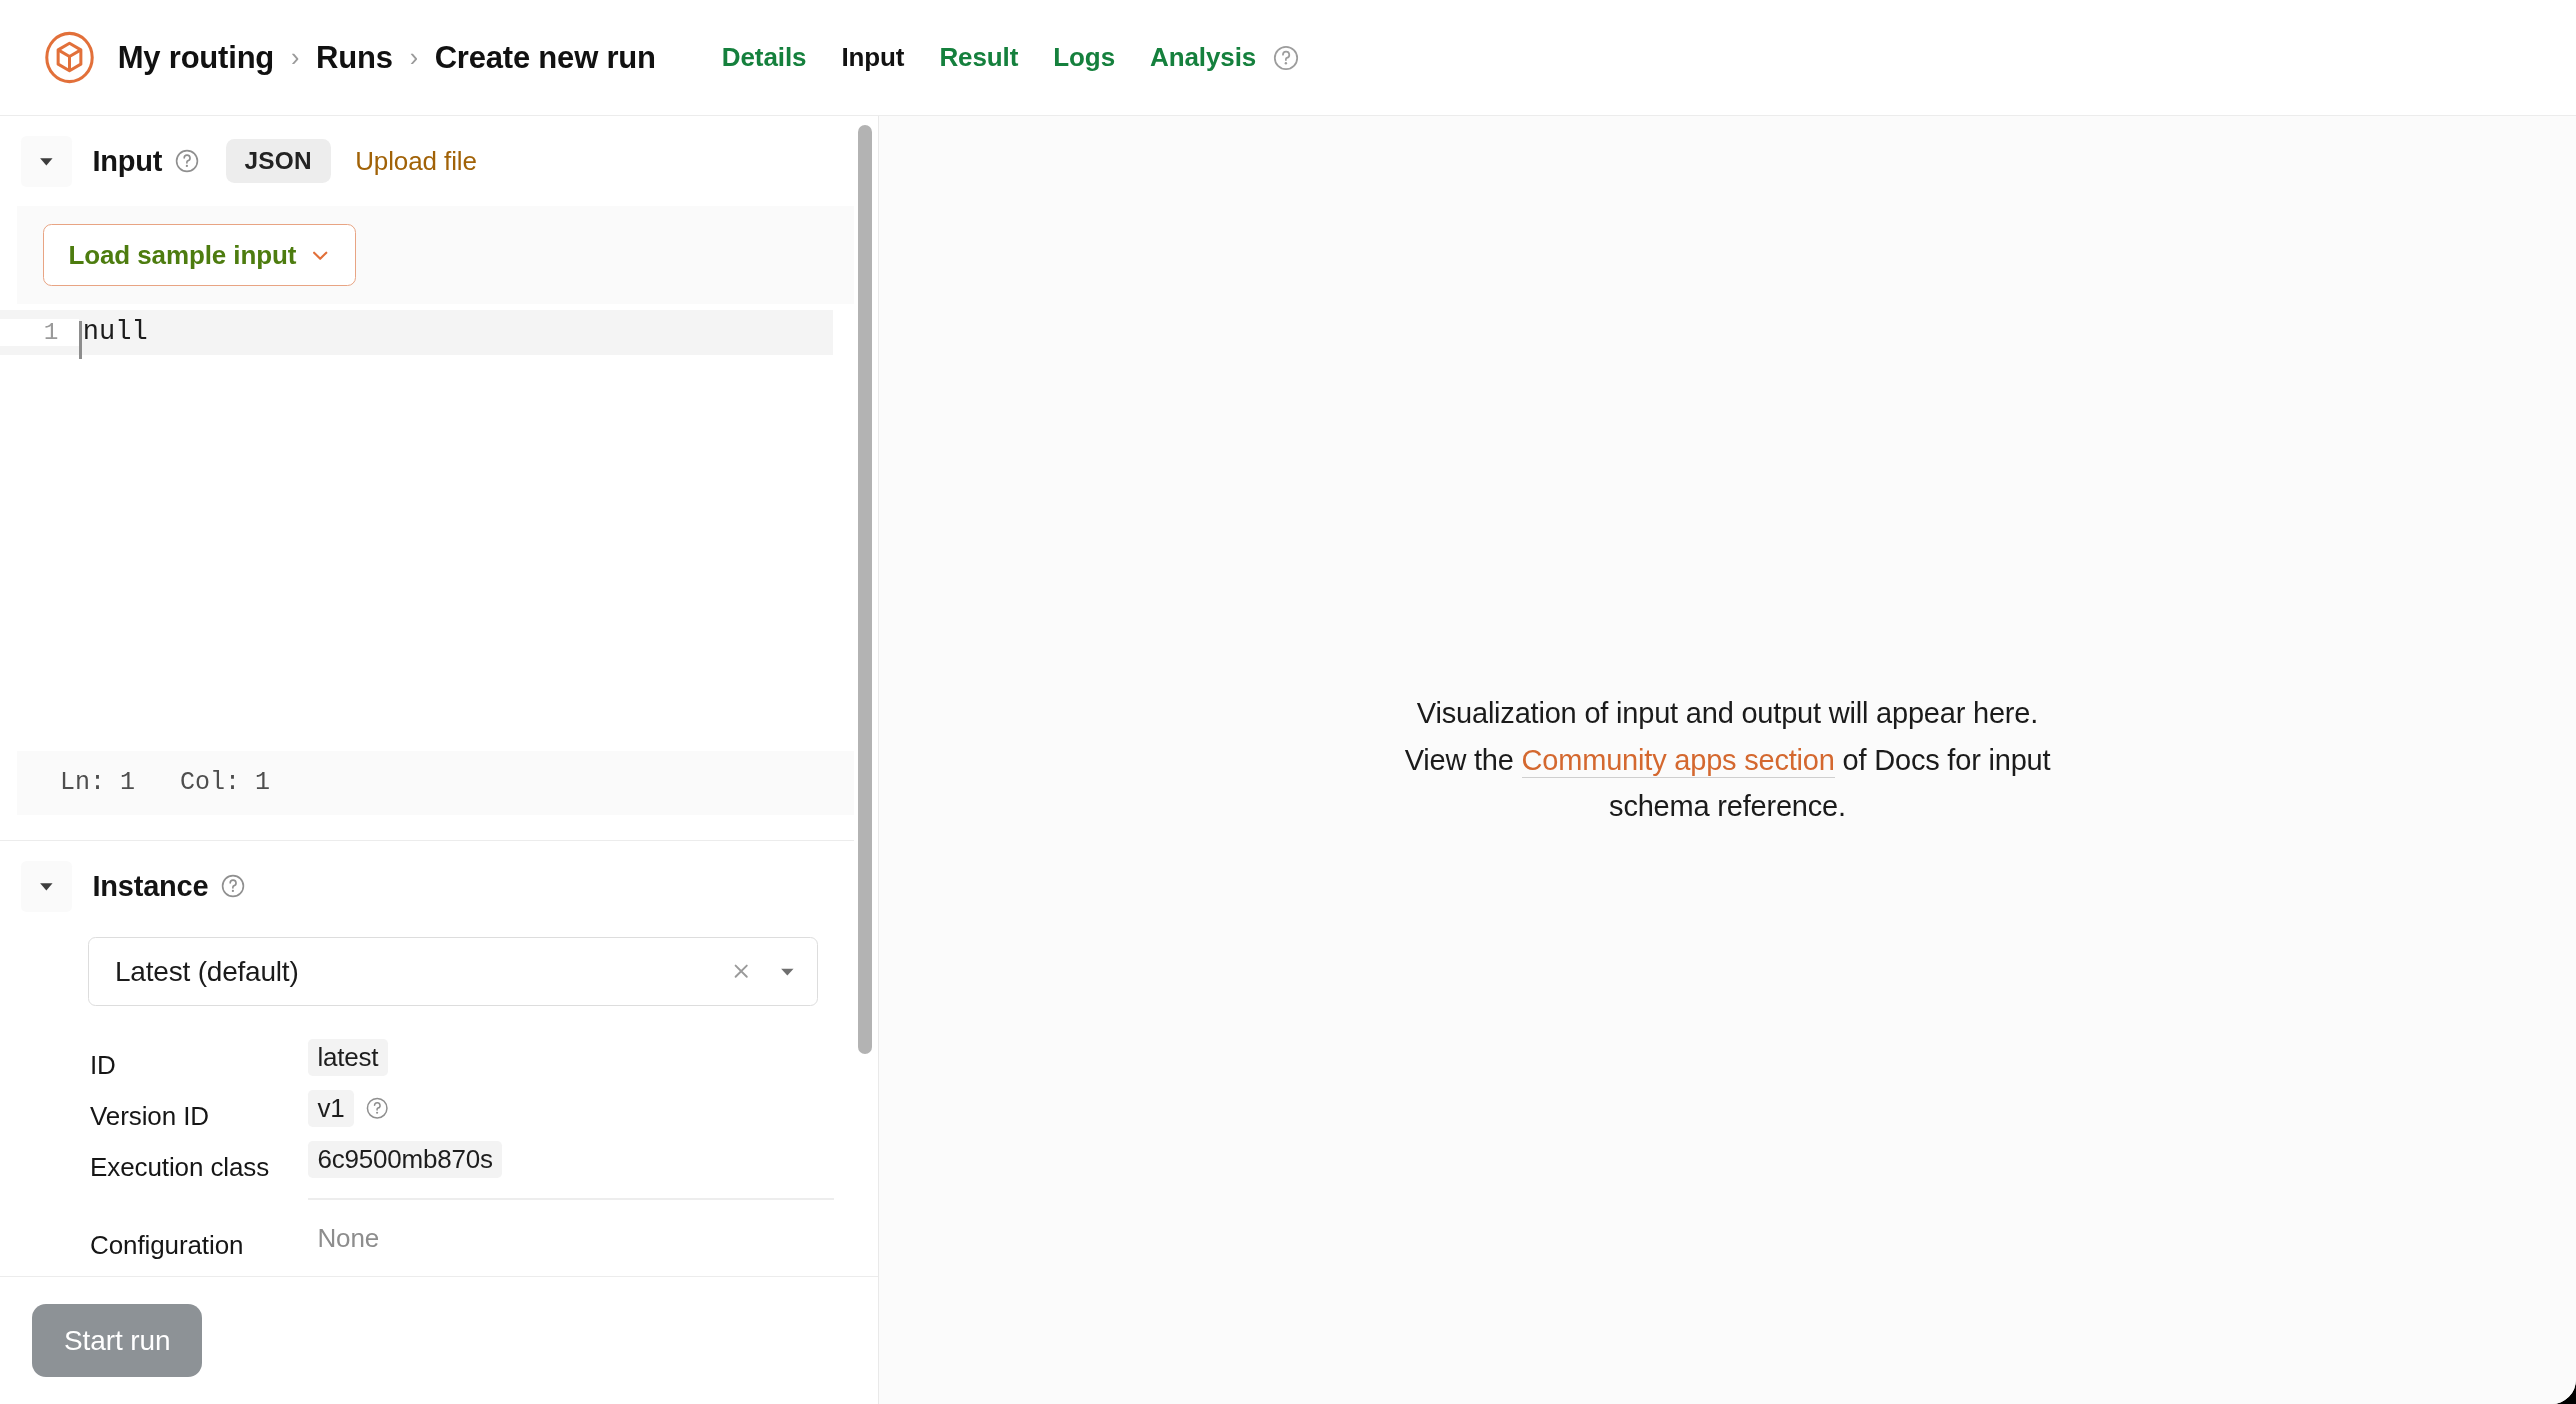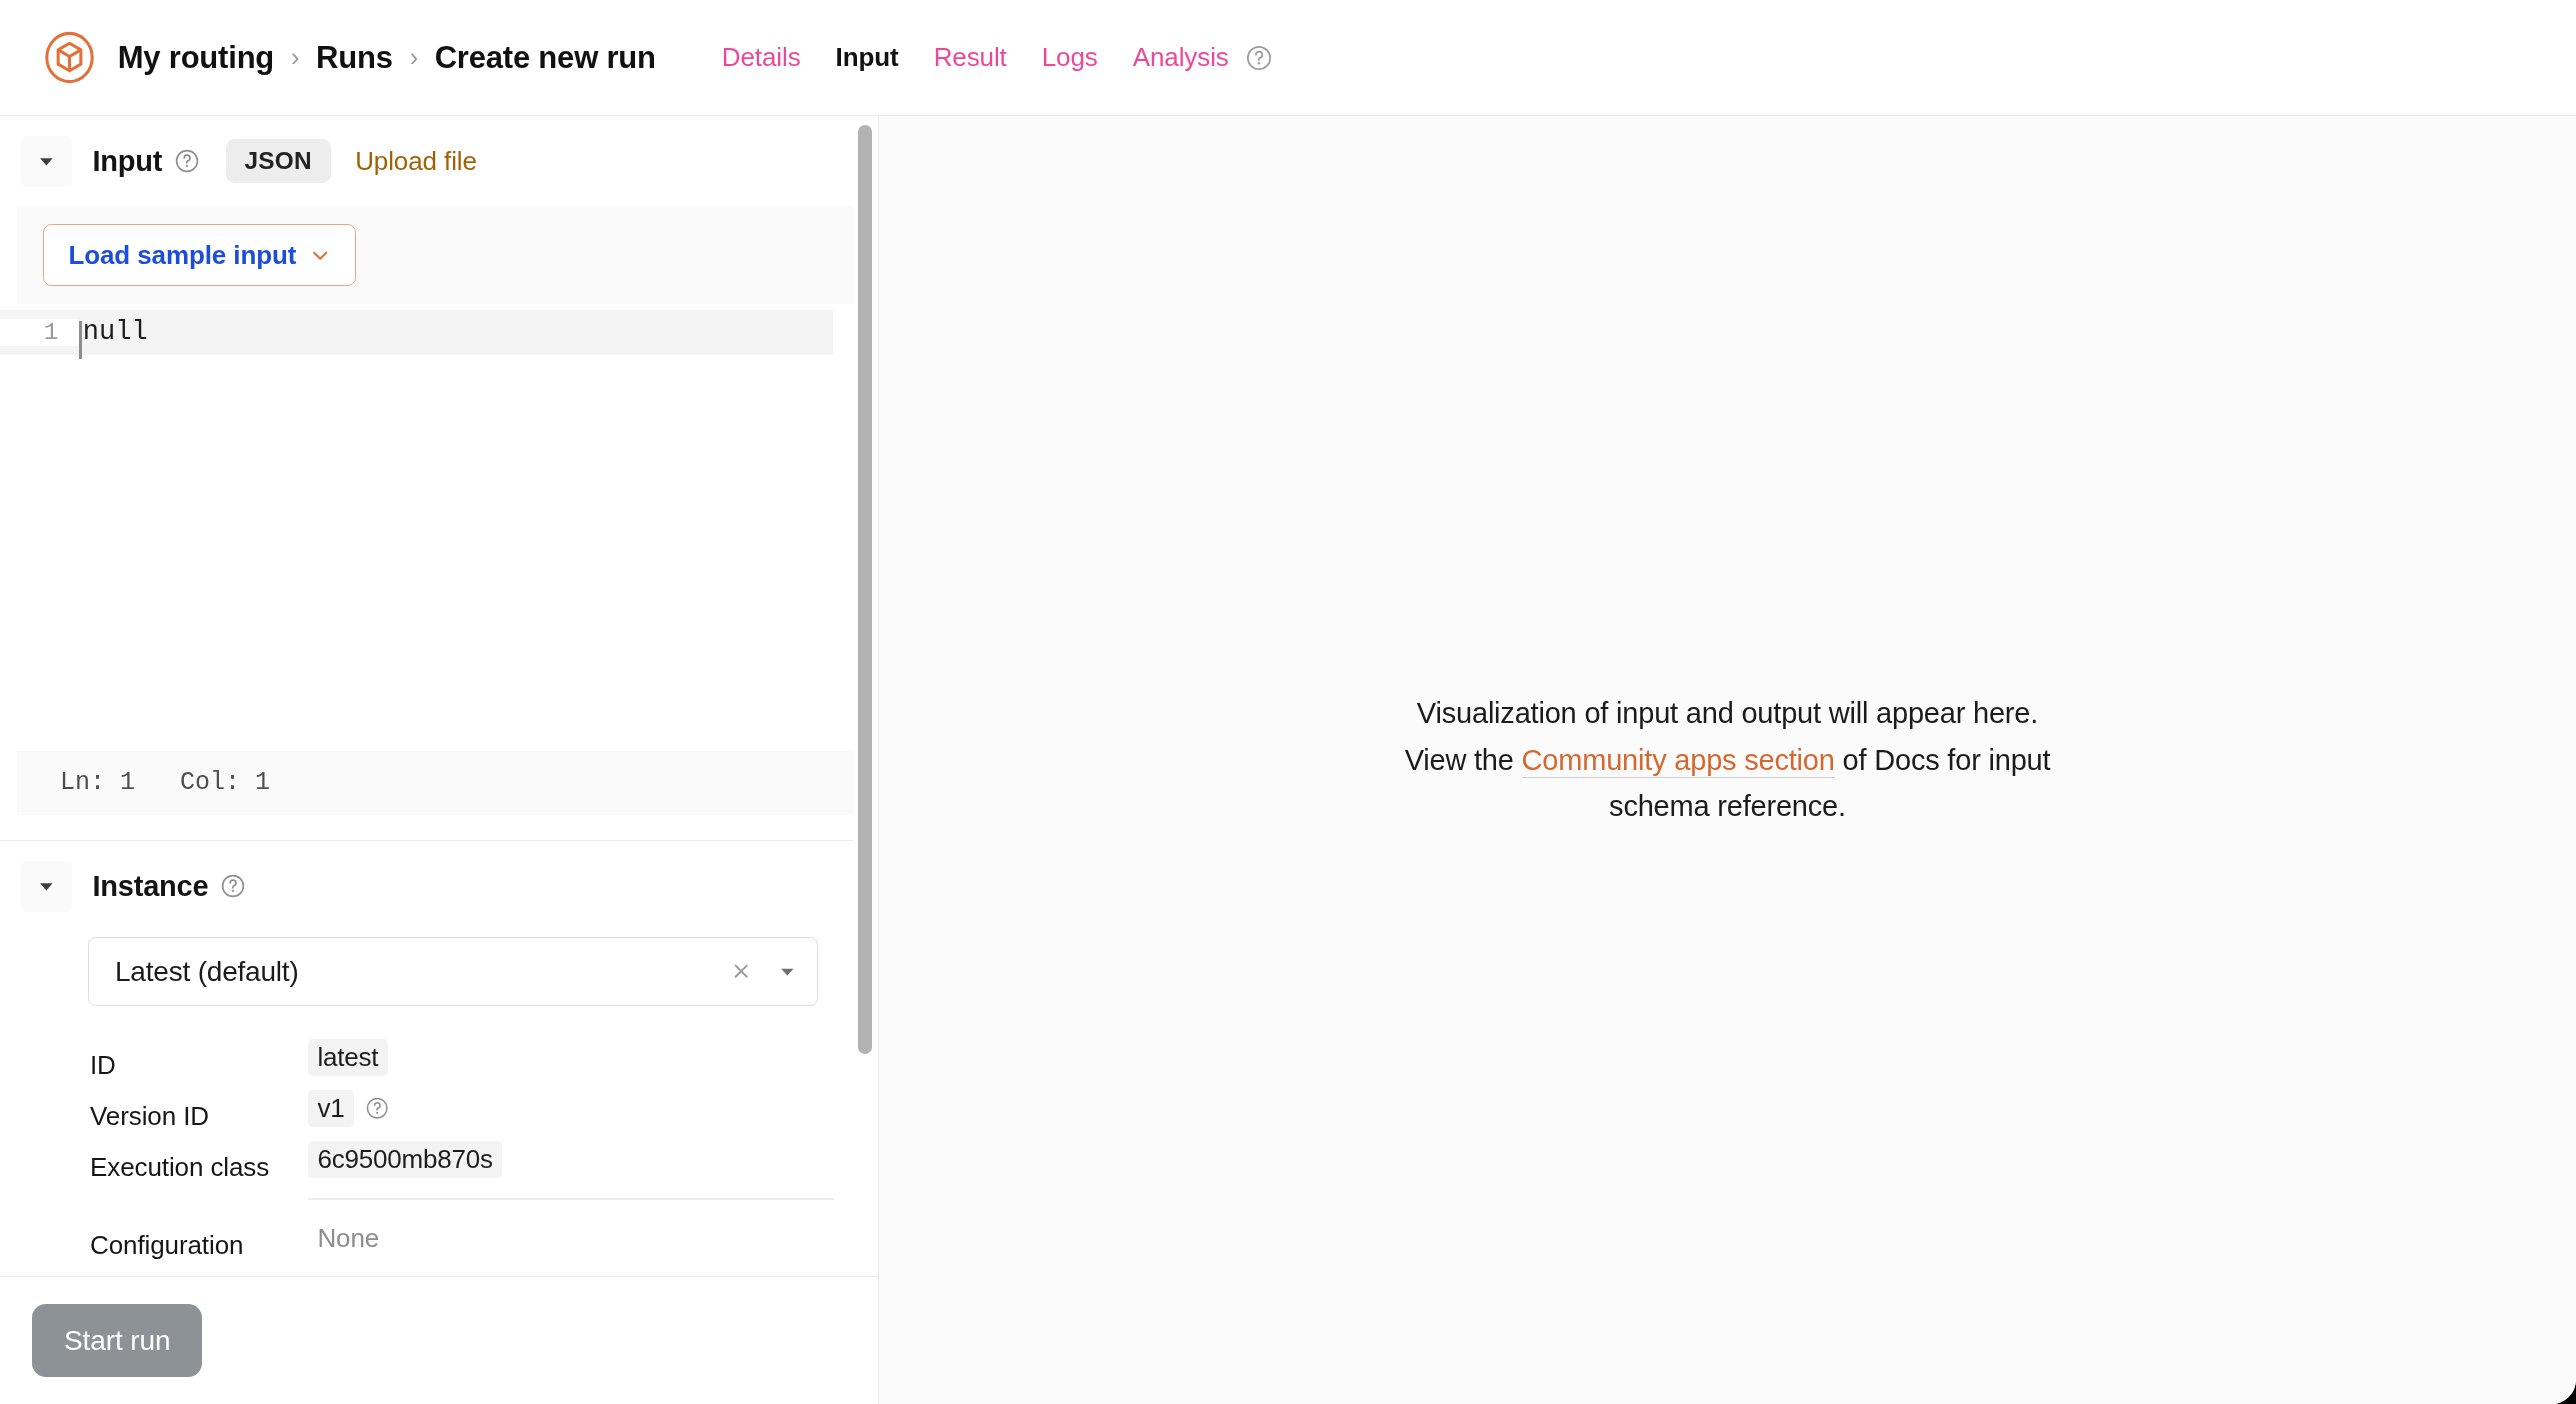--- a/index.html
+++ b/index.html
@@ -59,22 +59,23 @@
 
   .tabs {
     display: flex;
     align-items: center;
     gap: 35px;
     margin-left: 66px;
     white-space: nowrap;
   }
   .tab {
     font-size: 26px;
-    color: #ec4899;
+    color: #15803d;
     letter-spacing: -0.1px;
+    font-weight: bold;
   }
   .tab.active {
     color: #121212;
     font-weight: bold;
   }
   .tabs-help { margin-left: -19px; display: flex; align-items: center; }
 
   .help-icon {
     display: inline-flex;
     align-items: center;
@@ -160,21 +161,21 @@
   }
   .sample-btn {
     display: flex;
     align-items: center;
     gap: 12px;
     height: 62px;
     padding: 0 22.5px 0 24.4px;
     border: 1.9px solid #e8a483;
     border-radius: 8.4px;
     background: #ffffff;
-    color: #1d4ed8;
+    color: #4d7c0f;
     font-size: 26px;
     font-weight: bold;
     letter-spacing: -0.1px;
   }
   .sample-btn svg { display: block; }
 
   
   .editor {
     position: relative;
     margin-top: 5.6px;

